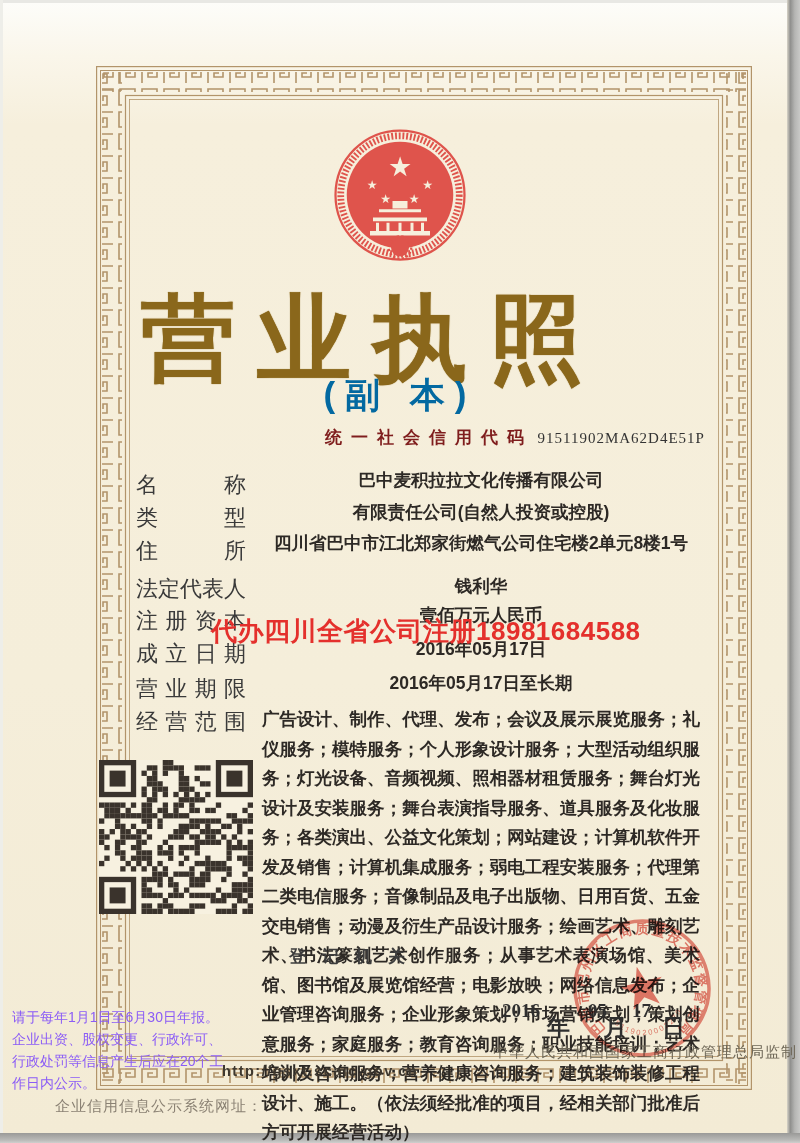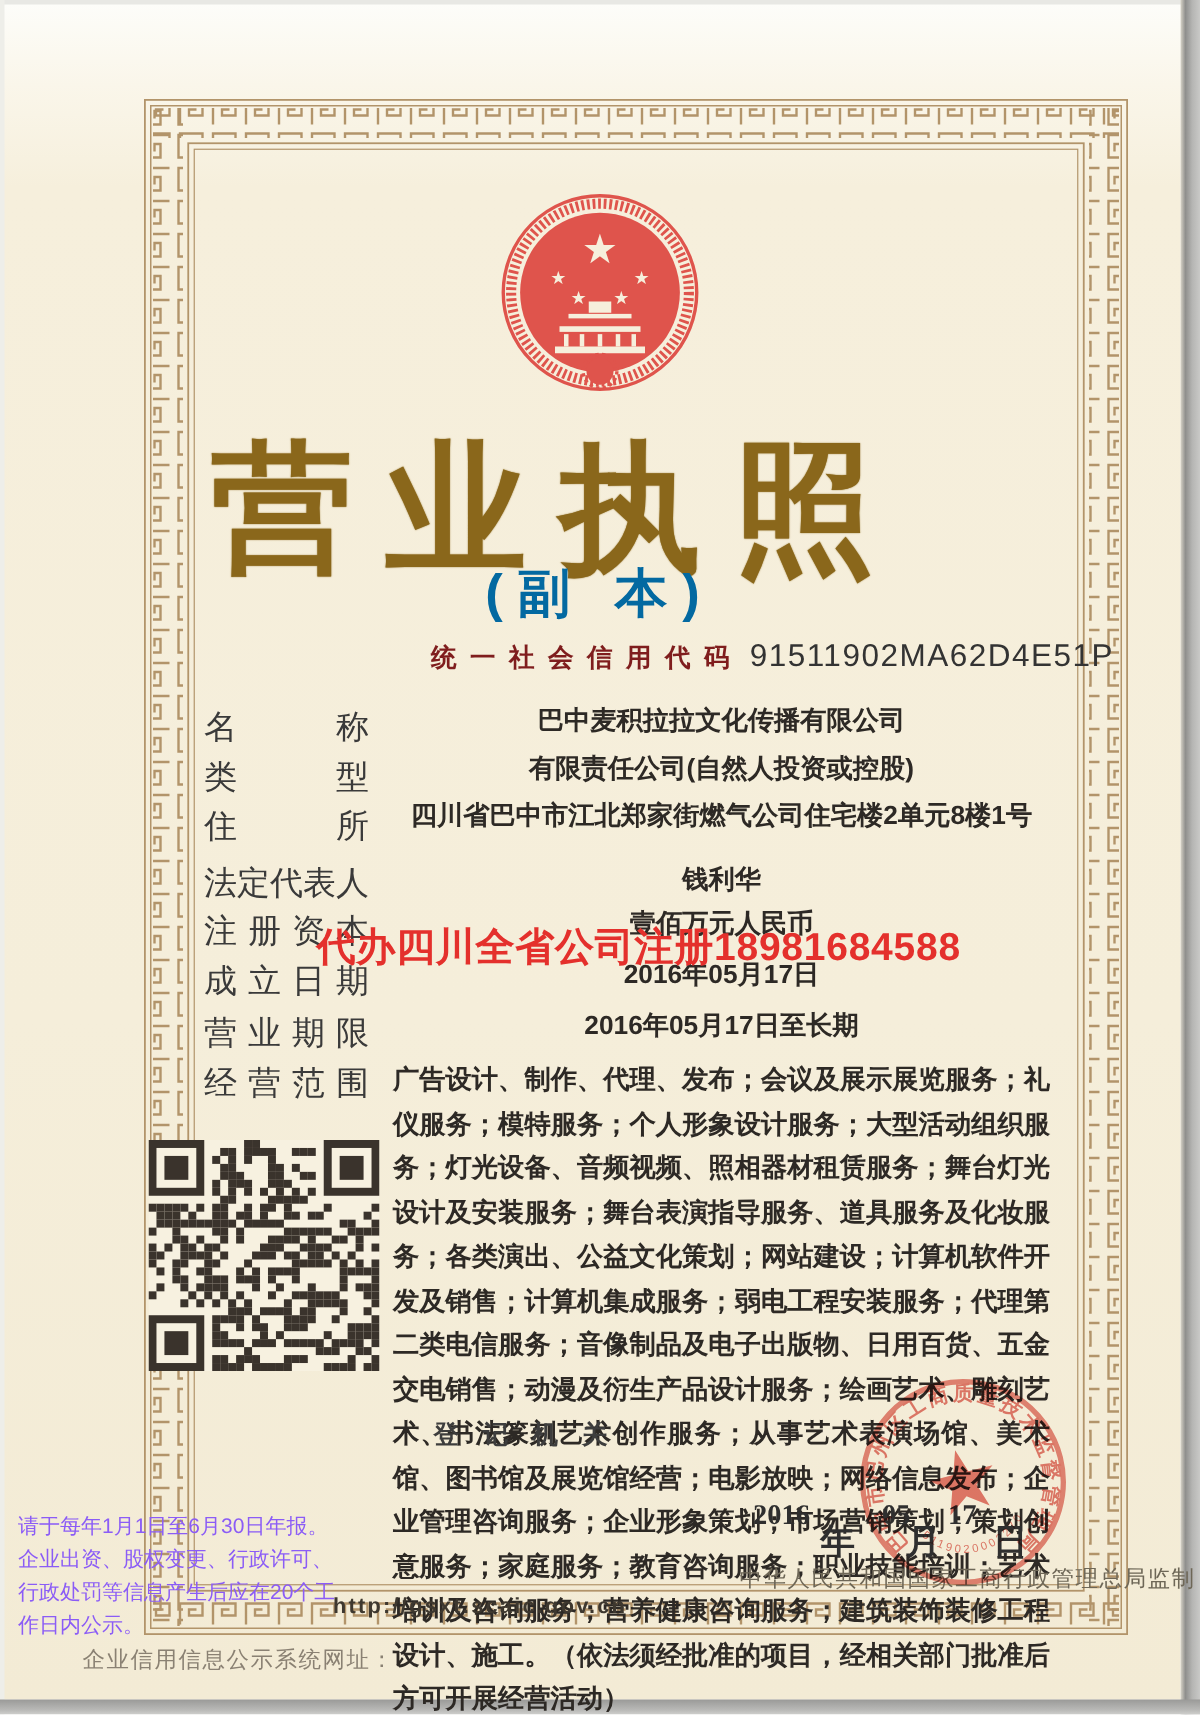--- a/index.html
+++ b/index.html
@@ -20,21 +20,21 @@
 
   .title{position:absolute;left:0;top:276px;width:724px;text-align:center;z-index:2;
          font-size:94px;font-weight:900;color:#8a671b;letter-spacing:22px;padding-left:22px;box-sizing:border-box;
          text-shadow:0 0 1px #8a671b;}
   .subtitle{position:absolute;left:0;top:372px;width:800px;text-align:center;z-index:2;
          font-size:35px;font-weight:800;color:#0369a1;letter-spacing:10px;box-sizing:border-box;}
 
   .codeline{position:absolute;left:0;top:426px;width:800px;text-align:center;z-index:2;
          padding-left:230px;box-sizing:border-box;white-space:nowrap;}
   .codeline .lbl{font-size:17px;font-weight:700;color:#7f1d1d;letter-spacing:9px;}
-  .codeline .code{font-family:Liberation Sans, sans-serif;font-size:21px;color:#333;letter-spacing:1px;}
+  .codeline .code{font-family:Liberation Serif, serif;font-size:15px;color:#333;letter-spacing:1px;}
 
   .fieldrow{position:absolute;z-index:2;}
   .flabel{position:absolute;left:136px;width:110px;font-size:22px;font-weight:500;color:#3a3a3a;}
   .fvalue{position:absolute;left:262px;width:438px;font-size:17.5px;font-weight:600;color:#2d2925;text-align:center;}
   .scope{line-height:29.5px;text-align:justify;}
 
   .qr{position:absolute;left:99px;top:760px;width:154px;height:154px;z-index:2;}
 
   .watermark{position:absolute;left:211px;top:614px;z-index:6;white-space:nowrap;
          font-size:26px;font-weight:600;color:#e4302c;letter-spacing:0.5px;}

